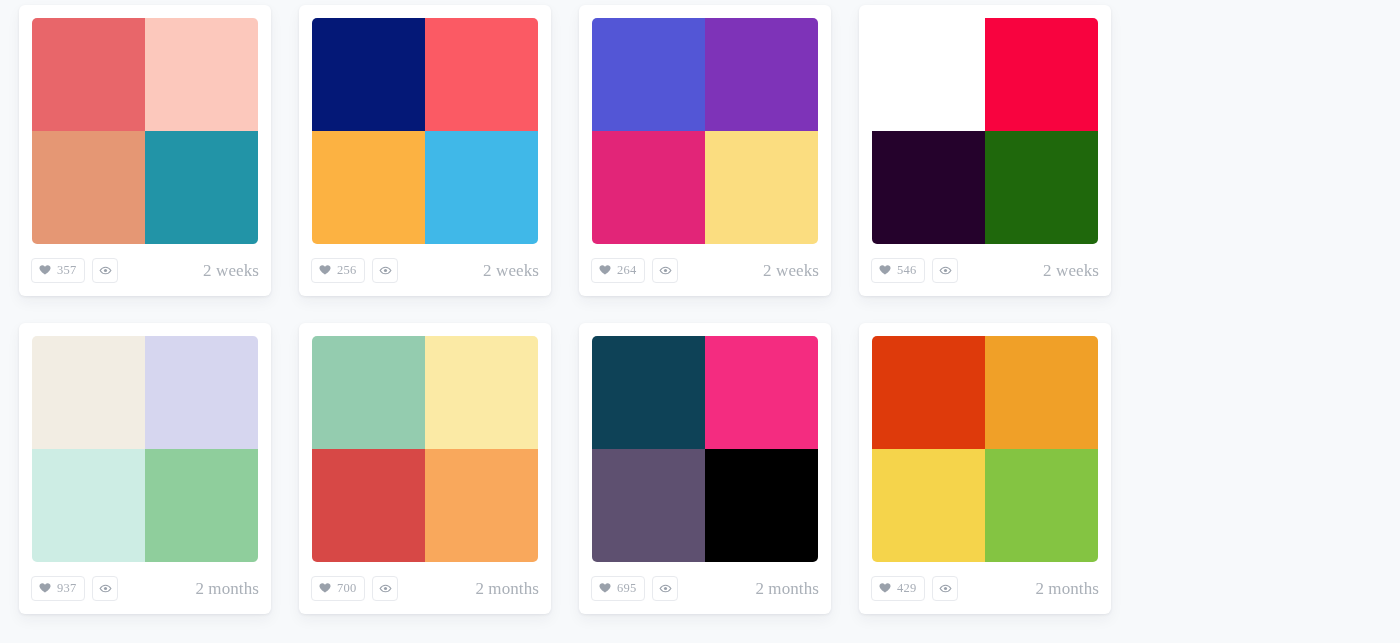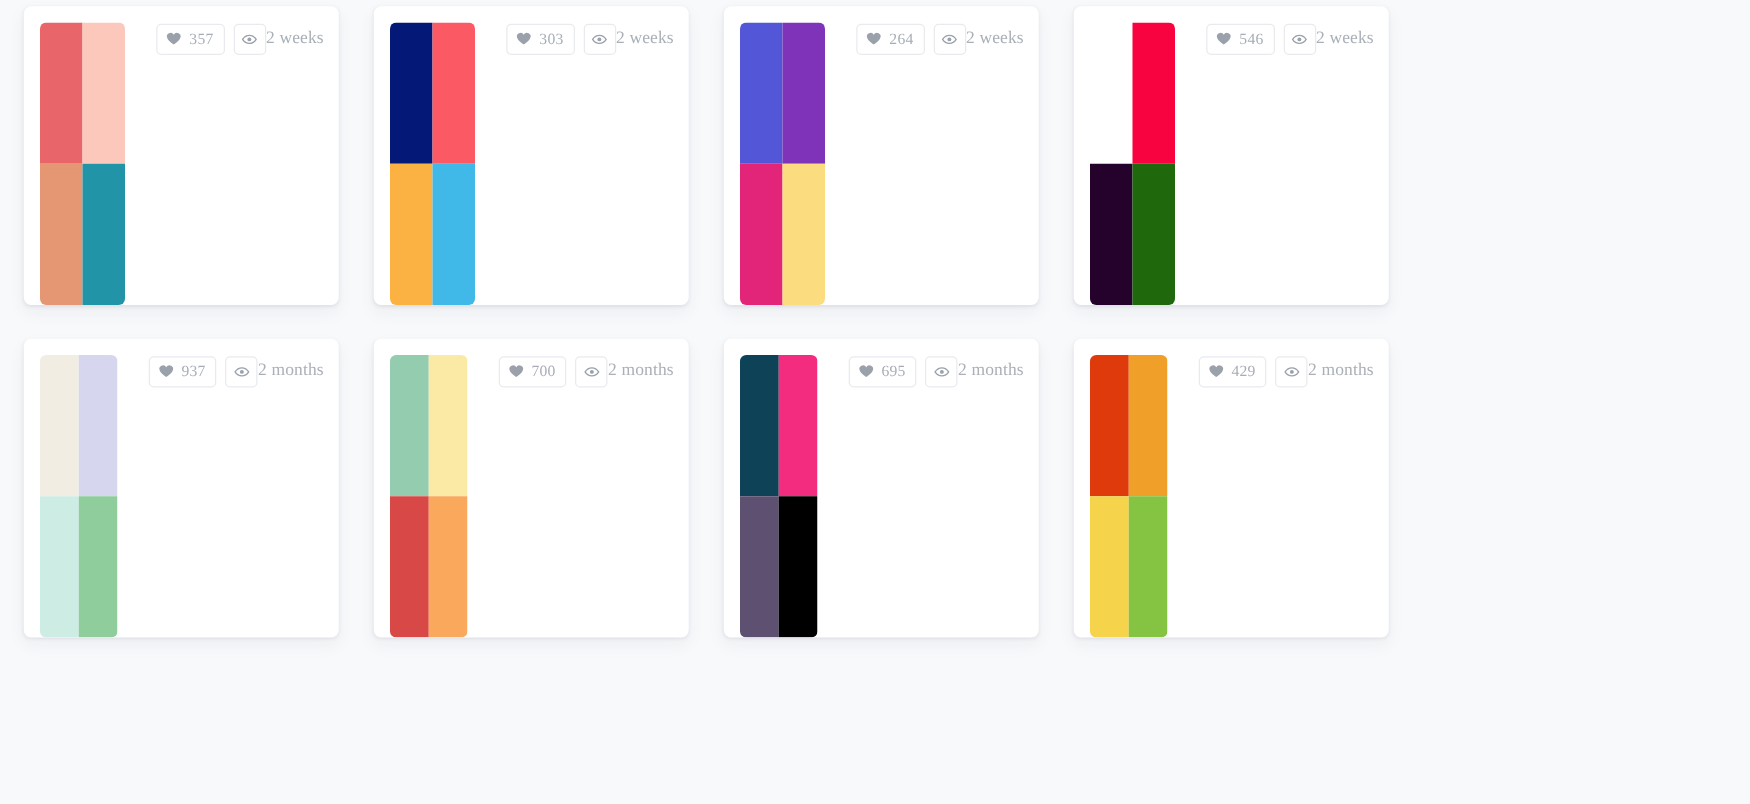--- a/index.html
+++ b/index.html
@@ -22,21 +22,21 @@
   }
 
   .card {
     width: 252px;
     margin: 0 14px 27px 14px;
     background: #ffffff;
     border-radius: 6px;
     box-shadow: 0 1px 3px rgba(32, 44, 66, 0.08), 0 6px 14px rgba(32, 44, 66, 0.05);
     overflow: hidden;
     display: flex;
-    flex-direction: row;
+    flex-direction: column;
   }
 
   .swatch-grid {
     width: 226px;
     height: 226px;
     margin: 13px 13px 0 13px;
     border-radius: 5px;
     overflow: hidden;
     display: grid;
     grid-template-columns: 1fr 1fr;
@@ -89,21 +89,21 @@
     align-items: center;
     justify-content: center;
     cursor: pointer;
   }
   .eye-icon { width: 13px; height: 13px; display: block; }
   .eye-icon svg { display: block; }
 
   .spacer { flex: 1 1 auto; }
 
   .time-label {
-    font-size: 14px;
+    font-size: 17px;
     color: #aab0b8;
     line-height: 1;
     letter-spacing: 0.1px;
     font-family: "Liberation Serif", serif;
     white-space: nowrap;
   }
 </style>
 </head>
 <body>
 
@@ -143,21 +143,21 @@
         <div class="swatch" style="background: rgb(252, 178, 66);"></div>
         <div class="swatch" style="background: rgb(64, 184, 232);"></div>
       </div>
       <div class="card-footer">
         <div class="like-pill">
           <span class="heart-icon">
             <svg viewBox="0 0 24 24" width="12" height="12" aria-hidden="true">
               <path fill="#9aa1ab" d="M12 21s-8.4-5.2-10.2-10A5.6 5.6 0 0 1 12 5.6 5.6 5.6 0 0 1 22.2 11C20.4 15.8 12 21 12 21z"></path>
             </svg>
           </span>
-          <span class="like-count">303</span>
+          <span class="like-count">256</span>
         </div>
         <div class="view-btn">
           <span class="eye-icon">
             <svg viewBox="0 0 24 24" width="13" height="13" aria-hidden="true">
               <path fill="none" stroke="#9aa1ab" stroke-width="2" d="M2 12s3.8-6 10-6 10 6 10 6-3.8 6-10 6S2 12 2 12z"></path>
               <circle cx="12" cy="12" r="2.9" fill="#9aa1ab"></circle>
             </svg>
           </span>
         </div>
         <div class="spacer"></div>

